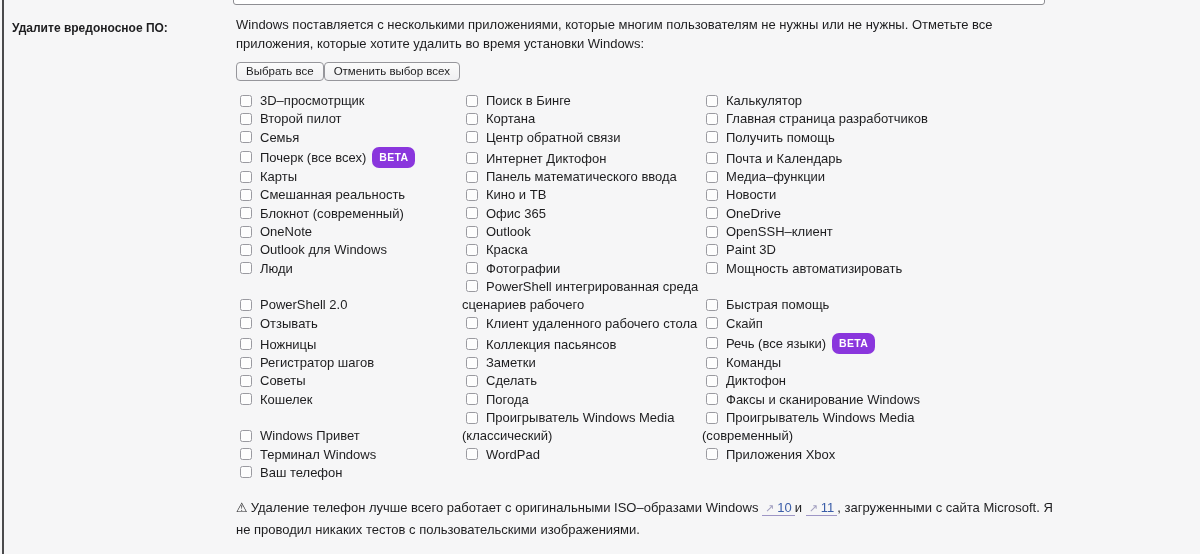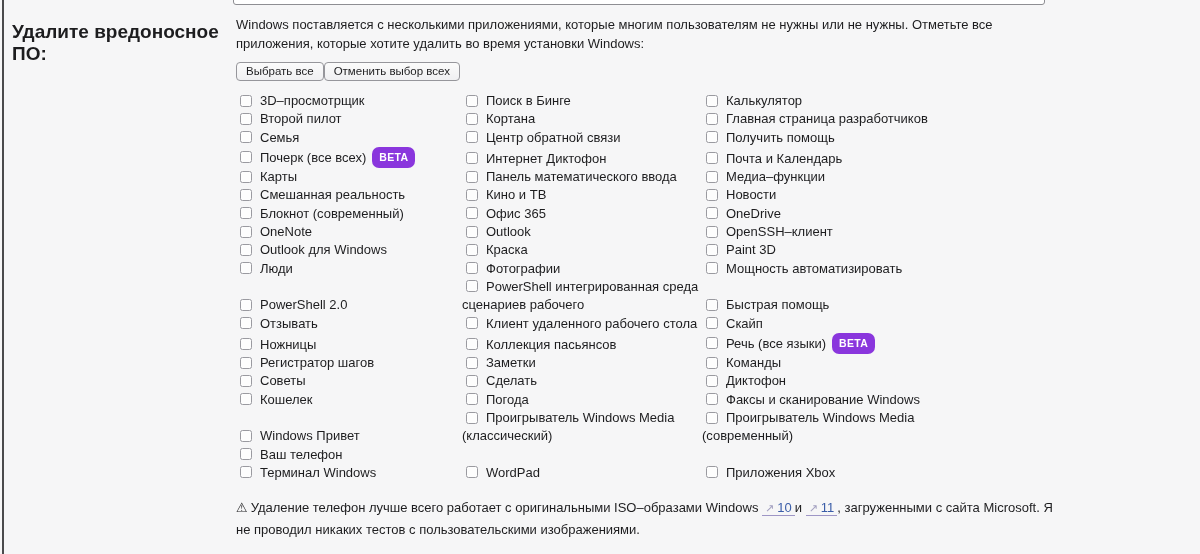--- a/index.html
+++ b/index.html
@@ -11,21 +11,21 @@
     font-size: 13px;
     overflow: hidden;
   }
   .panel { position: relative; width: 1200px; height: 554px; overflow: hidden; }
   .panel-left-border {
     position: absolute; left: 2px; top: 0; width: 2px; height: 554px;
     background: #4a4a4c;
   }
   .field-label {
     position: absolute; left: 12px; top: 21px; width: 215px;
-    font-weight: bold; font-size: 19px;
+    font-weight: bold; font-size: 12px;
   }
   .top-input {
     position: absolute; left: 233px; top: -31px; width: 812px; height: 36px;
     background: #ffffff; border: 1px solid #8e8e93; border-radius: 3px;
   }
   .description {
     position: absolute; left: 236px; top: 16px; width: 818px;
     line-height: 18.5px;
   }
   .buttons-row {
@@ -175,28 +175,28 @@
           <td><label class="opt"><input type="checkbox" style=""><span>Кошелек</span></label></td>
           <td><label class="opt"><input type="checkbox" style=""><span>Погода</span></label></td>
           <td><label class="opt"><input type="checkbox" style=""><span>Факсы и сканирование Windows</span></label></td>
         </tr>
         <tr>
           <td><label class="opt"><input type="checkbox" style=""><span>Windows Привет</span></label></td>
           <td class="wrap"><label class="opt"><input type="checkbox" style=""><span>Проигрыватель Windows Media (классический)</span></label></td>
           <td class="wrap"><label class="opt"><input type="checkbox" style=""><span>Проигрыватель Windows Media (современный)</span></label></td>
         </tr>
         <tr>
+          <td><label class="opt"><input type="checkbox" style=""><span>Терминал Windows</span></label></td>
+          <td><label class="opt"><input type="checkbox" style=""><span>WordPad</span></label></td>
+          <td><label class="opt"><input type="checkbox" style=""><span>Приложения Xbox</span></label></td>
+        </tr>
+        <tr>
           <td><label class="opt"><input type="checkbox" style=""><span>Ваш телефон</span></label></td>
           <td></td>
           <td></td>
-        </tr>
-        <tr>
-          <td><label class="opt"><input type="checkbox" style=""><span>Терминал Windows</span></label></td>
-          <td><label class="opt"><input type="checkbox" style=""><span>WordPad</span></label></td>
-          <td><label class="opt"><input type="checkbox" style=""><span>Приложения Xbox</span></label></td>
         </tr>
       </tbody>
   </table>
 
   <div class="footnote">
     <span class="warning-icon">⚠</span><span>Удаление телефон лучше всего работает с оригинальными ISO–образами Windows</span>
     <a class="iso-link"><span class="external-arrow">↗</span><span>10</span></a><span>и</span>
     <a class="iso-link"><span class="external-arrow">↗</span><span>11</span></a><span>, загруженными с сайта Microsoft. Я не проводил никаких тестов с пользовательскими изображениями.</span>
   </div>
 </div>

